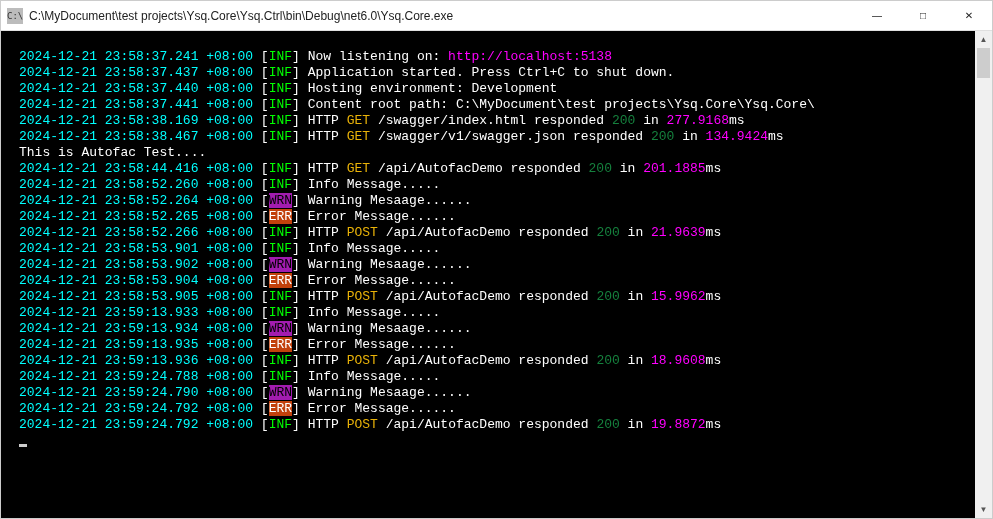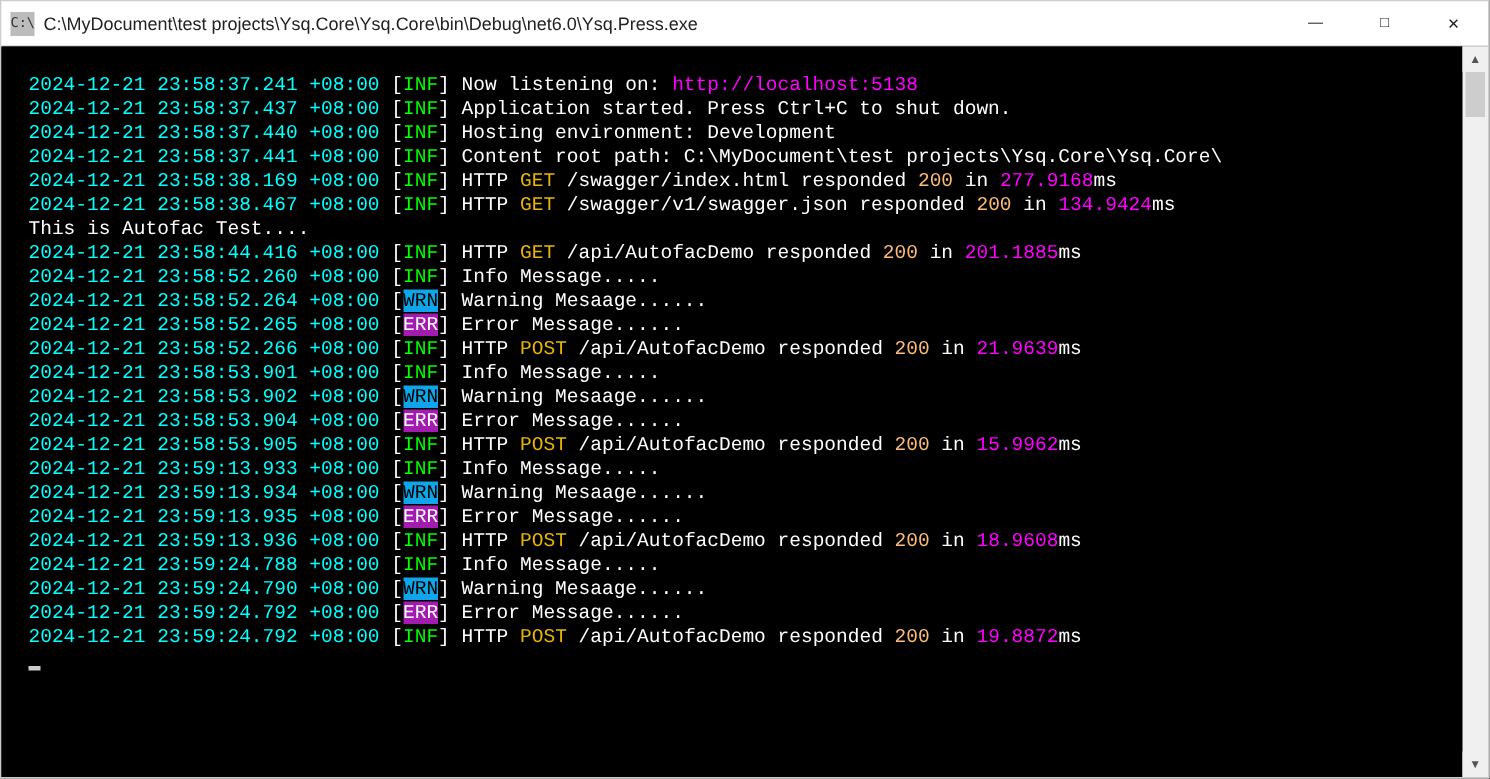--- a/index.html
+++ b/index.html
@@ -94,43 +94,43 @@
       left: 2px;
       right: 2px;
       height: 30px;
       background: #cdcdcd;
     }
     .sb-btn.down { position: absolute; bottom: 0; }
     .ln { display: block; }
     .ts { color: #00ffff; }
     .br { color: #ffffff; }
     .lv-inf { color: #00ff00; }
-    .lv-wrn { color: #000; background: #0ea5e9; }
-    .lv-err { color: #fff; background: #a21caf; }
+    .lv-wrn { color: #000; background: #a21caf; }
+    .lv-err { color: #fff; background: #c2410c; }
     .txt { color: #ffffff; }
     .cyan { color: #ffffff; }
     .mag { color: #ff00ff; }
     .blue { color: #eab308; }
-    .green { color: #fdba74; }
+    .green { color: #15803d; }
     .cursor {
       display: inline-block;
       width: 8px;
       height: 3px;
       background: #ccc;
       vertical-align: bottom;
       margin-bottom: 2px;
     }
   </style>
 </head>
 <body>
 
 <div class="window">
   <div class="titlebar">
     <div class="titleicon">C:\</div>
-    <div class="titletext">C:\MyDocument\test projects\Ysq.Core\Ysq.Core\bin\Debug\net6.0\Ysq.Press.exe</div>
+    <div class="titletext">C:\MyDocument\test projects\Ysq.Core\Ysq.Ctrl\bin\Debug\net6.0\Ysq.Core.exe</div>
     <div class="titlecontrols">
       <div class="tbtn">—</div>
       <div class="tbtn">□</div>
       <div class="tbtn close">✕</div>
     </div>
   </div>
   <div class="console-area">
     <div class="console" id="console"><span class="ln"><span class="ts">2024-12-21 23:58:37.241 +08:00</span><span class="br"> [</span><span class="lv-inf">INF</span><span class="br">] </span><span class="txt">Now listening on: </span><span class="mag">http://localhost:5138</span></span><span class="ln"><span class="ts">2024-12-21 23:58:37.437 +08:00</span><span class="br"> [</span><span class="lv-inf">INF</span><span class="br">] </span><span class="txt">Application started. Press Ctrl+C to shut down.</span></span><span class="ln"><span class="ts">2024-12-21 23:58:37.440 +08:00</span><span class="br"> [</span><span class="lv-inf">INF</span><span class="br">] </span><span class="txt">Hosting environment: </span><span class="cyan">Development</span></span><span class="ln"><span class="ts">2024-12-21 23:58:37.441 +08:00</span><span class="br"> [</span><span class="lv-inf">INF</span><span class="br">] </span><span class="txt">Content root path: </span><span class="cyan">C:\MyDocument\test projects\Ysq.Core\Ysq.Core\</span></span><span class="ln"><span class="ts">2024-12-21 23:58:38.169 +08:00</span><span class="br"> [</span><span class="lv-inf">INF</span><span class="br">] </span><span class="txt">HTTP </span><span class="blue">GET</span><span class="txt"> </span><span class="cyan">/swagger/index.html</span><span class="txt"> responded </span><span class="green">200</span><span class="txt"> in </span><span class="mag">277.9168</span><span class="txt">ms</span></span><span class="ln"><span class="ts">2024-12-21 23:58:38.467 +08:00</span><span class="br"> [</span><span class="lv-inf">INF</span><span class="br">] </span><span class="txt">HTTP </span><span class="blue">GET</span><span class="txt"> </span><span class="cyan">/swagger/v1/swagger.json</span><span class="txt"> responded </span><span class="green">200</span><span class="txt"> in </span><span class="mag">134.9424</span><span class="txt">ms</span></span><span class="ln txt">This is Autofac Test....</span><span class="ln"><span class="ts">2024-12-21 23:58:44.416 +08:00</span><span class="br"> [</span><span class="lv-inf">INF</span><span class="br">] </span><span class="txt">HTTP </span><span class="blue">GET</span><span class="txt"> </span><span class="cyan">/api/AutofacDemo</span><span class="txt"> responded </span><span class="green">200</span><span class="txt"> in </span><span class="mag">201.1885</span><span class="txt">ms</span></span><span class="ln"><span class="ts">2024-12-21 23:58:52.260 +08:00</span><span class="br"> [</span><span class="lv-inf">INF</span><span class="br">] </span><span class="txt">Info Message.....</span></span><span class="ln"><span class="ts">2024-12-21 23:58:52.264 +08:00</span><span class="br"> [</span><span class="lv-wrn">WRN</span><span class="br">] </span><span class="txt">Warning Mesaage......</span></span><span class="ln"><span class="ts">2024-12-21 23:58:52.265 +08:00</span><span class="br"> [</span><span class="lv-err">ERR</span><span class="br">] </span><span class="txt">Error Message......</span></span><span class="ln"><span class="ts">2024-12-21 23:58:52.266 +08:00</span><span class="br"> [</span><span class="lv-inf">INF</span><span class="br">] </span><span class="txt">HTTP </span><span class="blue">POST</span><span class="txt"> </span><span class="cyan">/api/AutofacDemo</span><span class="txt"> responded </span><span class="green">200</span><span class="txt"> in </span><span class="mag">21.9639</span><span class="txt">ms</span></span><span class="ln"><span class="ts">2024-12-21 23:58:53.901 +08:00</span><span class="br"> [</span><span class="lv-inf">INF</span><span class="br">] </span><span class="txt">Info Message.....</span></span><span class="ln"><span class="ts">2024-12-21 23:58:53.902 +08:00</span><span class="br"> [</span><span class="lv-wrn">WRN</span><span class="br">] </span><span class="txt">Warning Mesaage......</span></span><span class="ln"><span class="ts">2024-12-21 23:58:53.904 +08:00</span><span class="br"> [</span><span class="lv-err">ERR</span><span class="br">] </span><span class="txt">Error Message......</span></span><span class="ln"><span class="ts">2024-12-21 23:58:53.905 +08:00</span><span class="br"> [</span><span class="lv-inf">INF</span><span class="br">] </span><span class="txt">HTTP </span><span class="blue">POST</span><span class="txt"> </span><span class="cyan">/api/AutofacDemo</span><span class="txt"> responded </span><span class="green">200</span><span class="txt"> in </span><span class="mag">15.9962</span><span class="txt">ms</span></span><span class="ln"><span class="ts">2024-12-21 23:59:13.933 +08:00</span><span class="br"> [</span><span class="lv-inf">INF</span><span class="br">] </span><span class="txt">Info Message.....</span></span><span class="ln"><span class="ts">2024-12-21 23:59:13.934 +08:00</span><span class="br"> [</span><span class="lv-wrn">WRN</span><span class="br">] </span><span class="txt">Warning Mesaage......</span></span><span class="ln"><span class="ts">2024-12-21 23:59:13.935 +08:00</span><span class="br"> [</span><span class="lv-err">ERR</span><span class="br">] </span><span class="txt">Error Message......</span></span><span class="ln"><span class="ts">2024-12-21 23:59:13.936 +08:00</span><span class="br"> [</span><span class="lv-inf">INF</span><span class="br">] </span><span class="txt">HTTP </span><span class="blue">POST</span><span class="txt"> </span><span class="cyan">/api/AutofacDemo</span><span class="txt"> responded </span><span class="green">200</span><span class="txt"> in </span><span class="mag">18.9608</span><span class="txt">ms</span></span><span class="ln"><span class="ts">2024-12-21 23:59:24.788 +08:00</span><span class="br"> [</span><span class="lv-inf">INF</span><span class="br">] </span><span class="txt">Info Message.....</span></span><span class="ln"><span class="ts">2024-12-21 23:59:24.790 +08:00</span><span class="br"> [</span><span class="lv-wrn">WRN</span><span class="br">] </span><span class="txt">Warning Mesaage......</span></span><span class="ln"><span class="ts">2024-12-21 23:59:24.792 +08:00</span><span class="br"> [</span><span class="lv-err">ERR</span><span class="br">] </span><span class="txt">Error Message......</span></span><span class="ln"><span class="ts">2024-12-21 23:59:24.792 +08:00</span><span class="br"> [</span><span class="lv-inf">INF</span><span class="br">] </span><span class="txt">HTTP </span><span class="blue">POST</span><span class="txt"> </span><span class="cyan">/api/AutofacDemo</span><span class="txt"> responded </span><span class="green">200</span><span class="txt"> in </span><span class="mag">19.8872</span><span class="txt">ms</span></span><span class="ln"><span class="cursor"></span></span></div>
     <div class="scrollbar">
       <div class="sb-btn up">▲</div>

